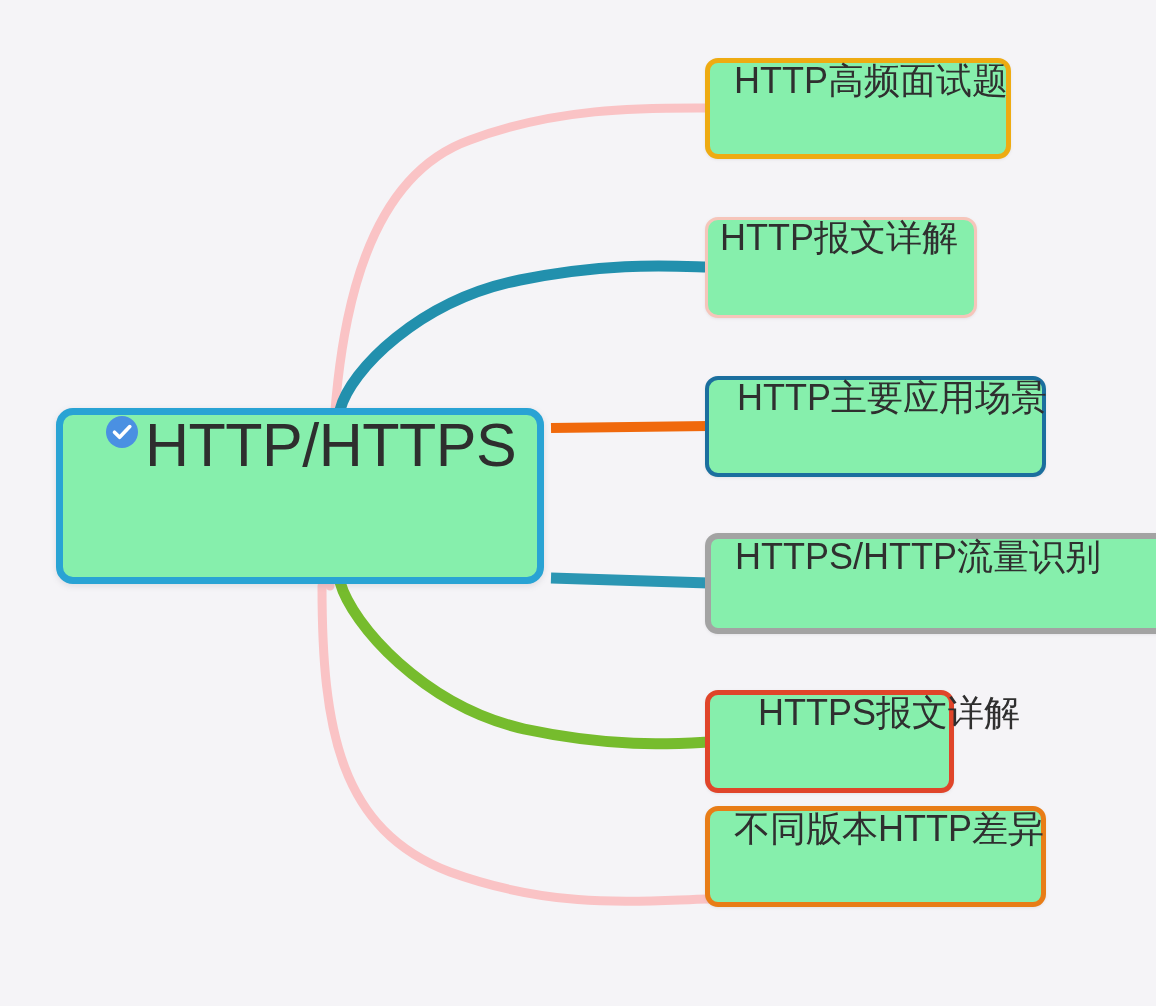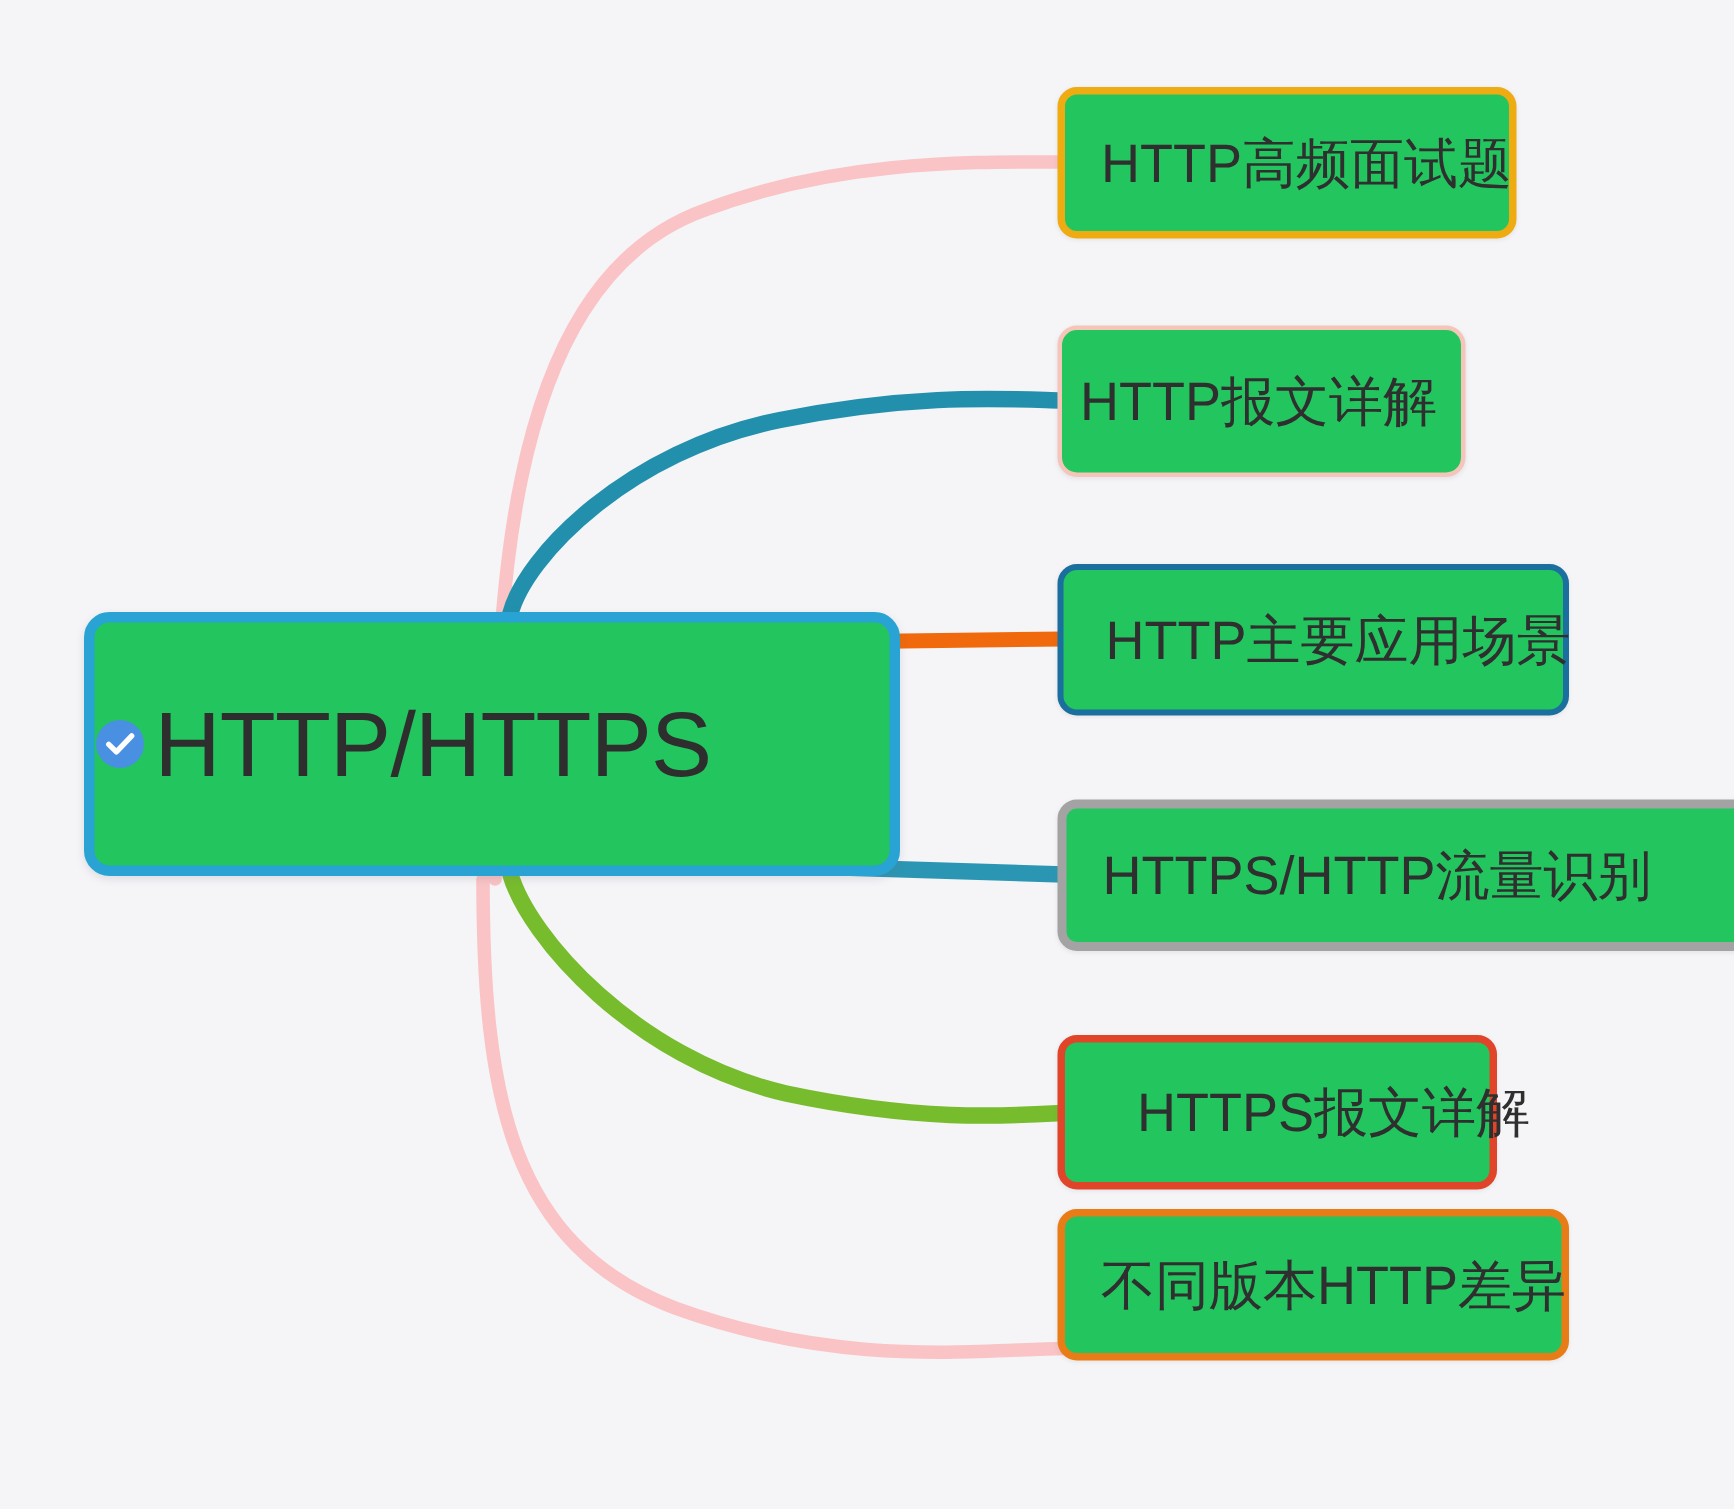--- a/index.html
+++ b/index.html
@@ -33,41 +33,42 @@
     width: 1156px;
     height: 1006px;
     z-index: 1;
     pointer-events: none;
   }
 
   
   .node {
     position: absolute;
     z-index: 2;
-    background: #22c55e;
+    background: #86efac;
     display: flex;
-    align-items: center;
+    align-items: flex-start;
     justify-content: flex-start;
     box-shadow: 0 1px 3px rgba(120,120,130,0.13);
   }
 
   .node-label {
     color: #2f2f2f;
     white-space: nowrap;
     line-height: 1;
   }
 
   
   #root-node {
     left: 56px;
     top: 408px;
-    width: 544px;
+    width: 488px;
     height: 176px;
     border: 7px solid #29a3d4;
     border-radius: 17px;
+    padding-left: 42px;
     box-shadow: 0 2px 6px rgba(110,110,125,0.18);
   }
 
   #root-node .node-label {
     font-size: 61px;
     font-weight: 400;
     color: #2e2e2e;
     letter-spacing: -0.5px;
   }
 
@@ -111,21 +112,21 @@
   }
 
   #node-traffic {
     left: 705px;  top: 533px;
     width: 476px; height: 101px;
     border: 6px solid #a3a3a3;
   }
 
   #node-https-message {
     left: 705px;  top: 690px;
-    width: 293px; height: 103px;
+    width: 249px; height: 103px;
     border: 5px solid #e0452a;
     padding-left: 48px;
   }
 
   #node-versions {
     left: 705px;  top: 806px;
     width: 341px; height: 101px;
     border: 5px solid #e87d17;
   }
 </style>

